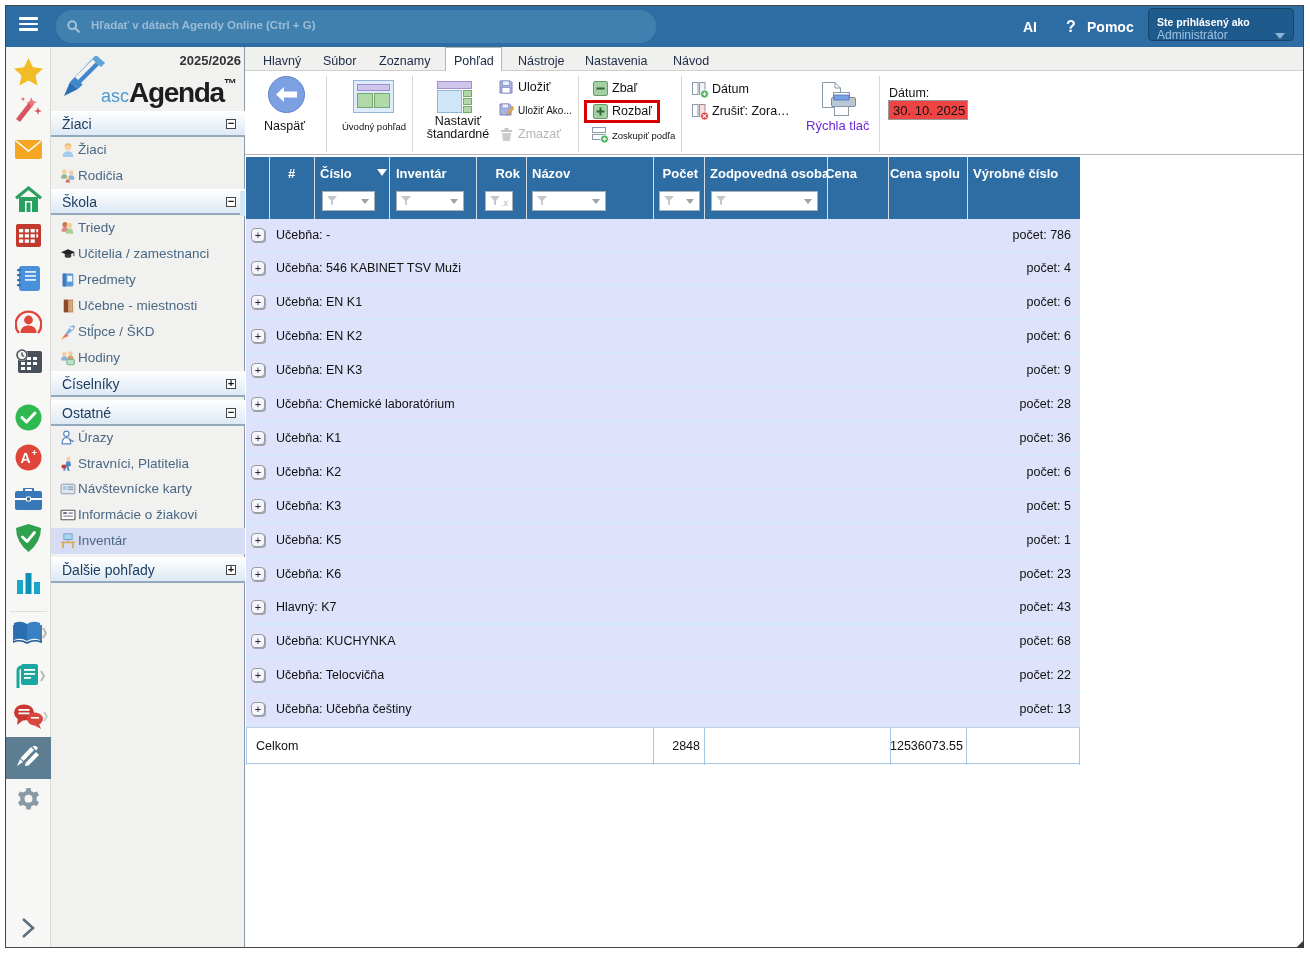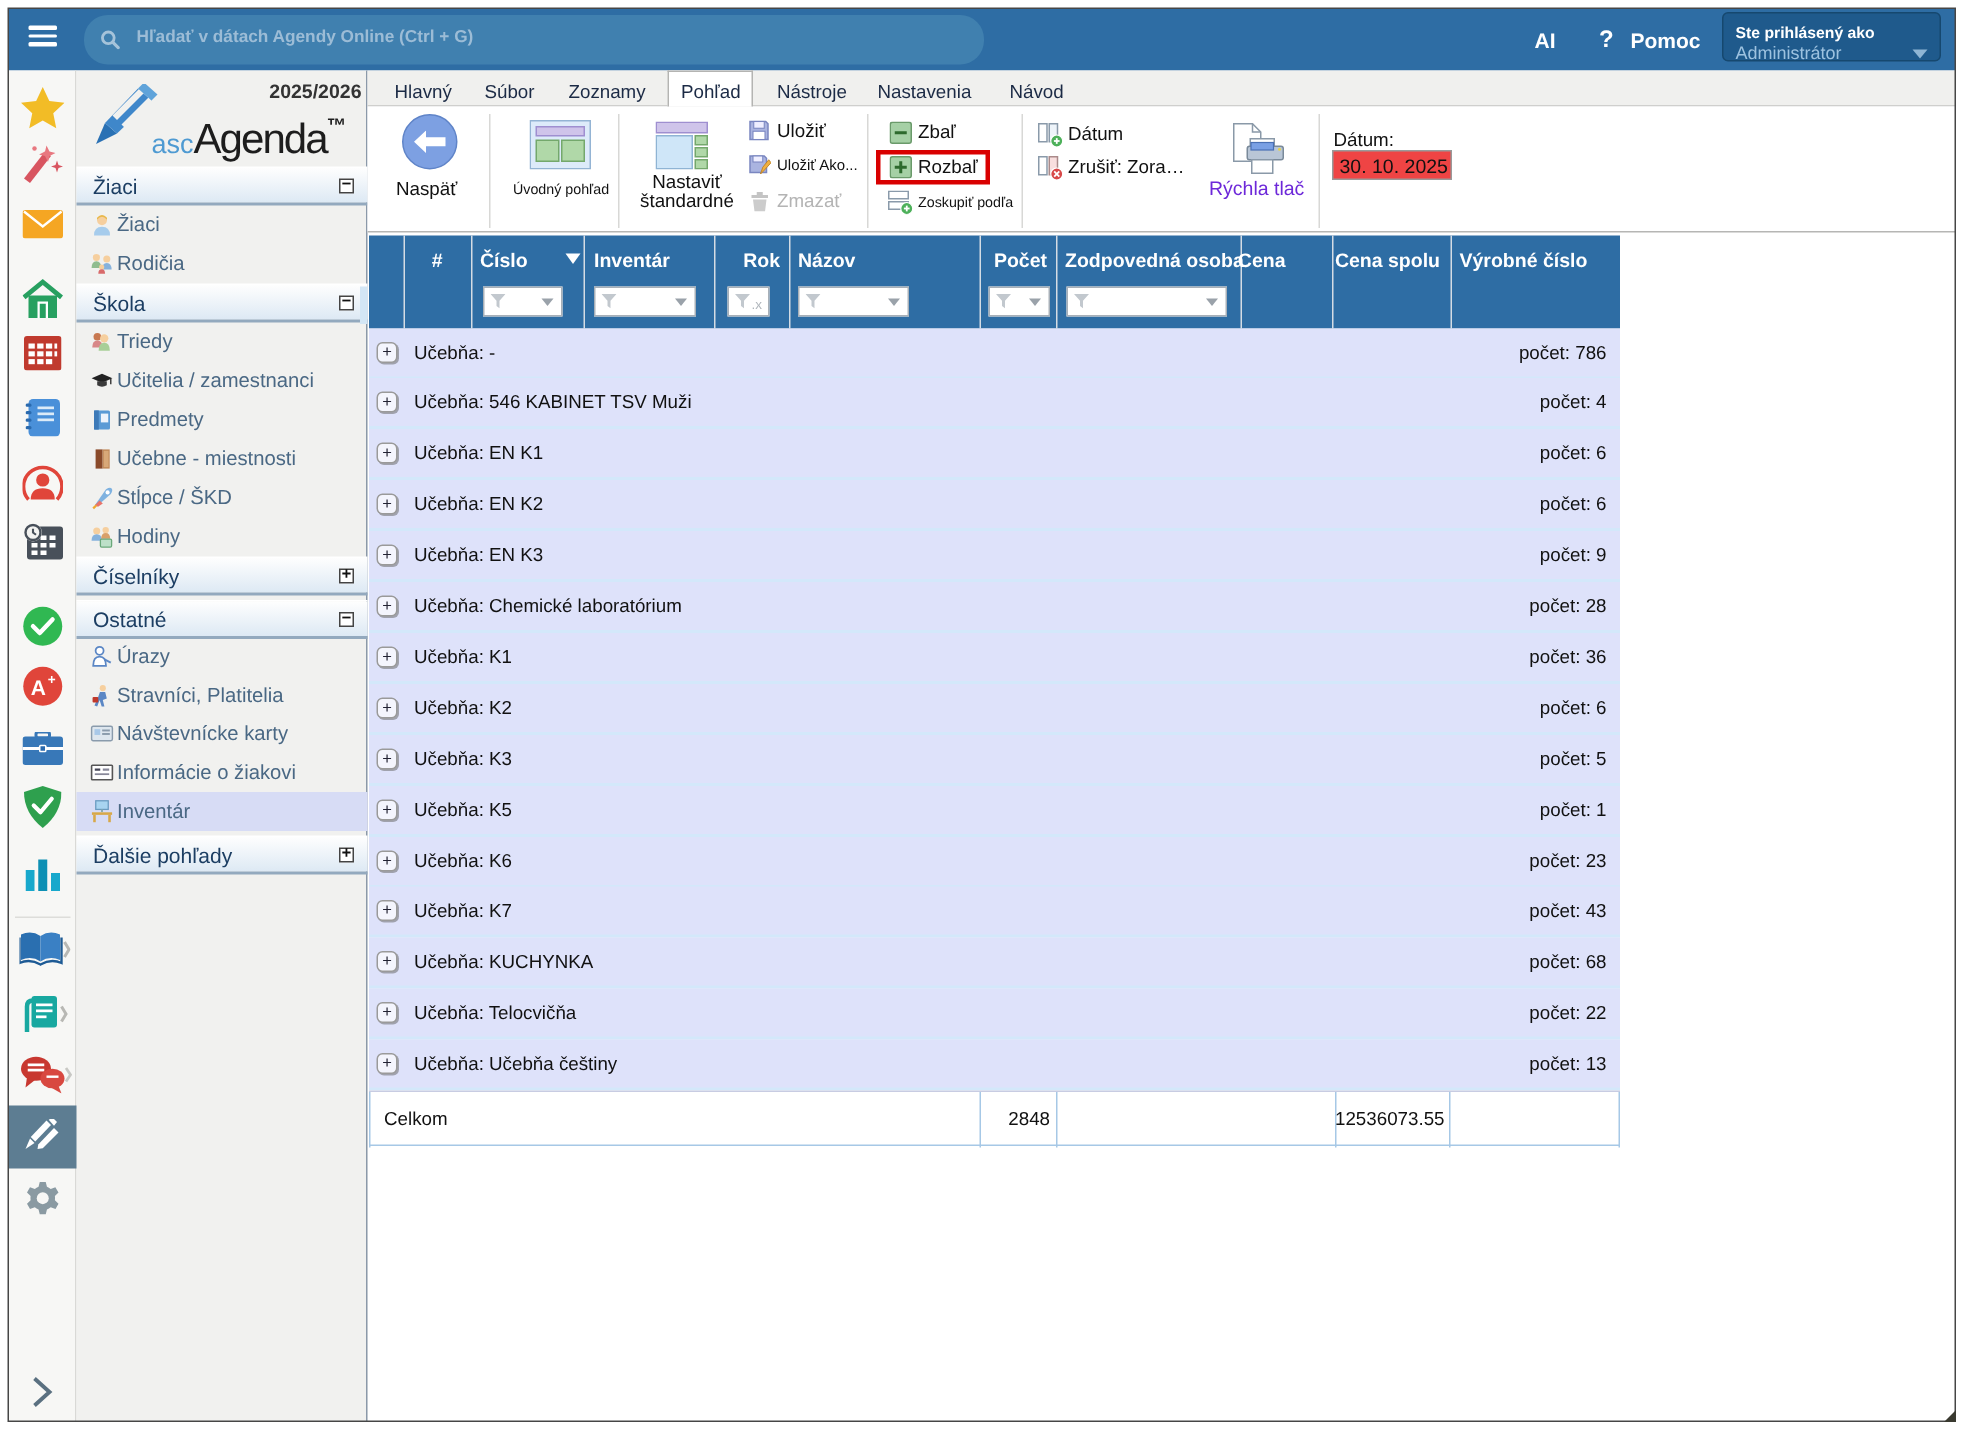--- a/index.html
+++ b/index.html
@@ -193,21 +193,21 @@
 <div class="ab" style="left:51px;top:47px;width:194px;height:901px;background:#f1f1ef;border-right:1px solid #8b99a9">
   <div class="ab txt" style="right:3px;top:6px;font-size:13px;font-weight:bold;color:#333">2025/2026</div>
 
   <svg class="ab" style="left:11px;top:9px" width="46" height="41" viewBox="0 0 46 41">
     <polygon points="2,40 8,26 16,33" fill="#2a71b4"></polygon>
     <polygon points="8,26 30,3 39,11 16,33" fill="#3f87ca"></polygon>
     <polygon points="13,21 31,3 34,6 16,24" fill="#f1f1ef"></polygon>
     <polygon points="19,27 37,9 40,12 22,30" fill="#f1f1ef"></polygon>
     <polygon points="30,3 34,-1 43,7 39,11" fill="#5fa3da"></polygon>
   </svg>
-  <div class="ab txt" style="left:50px;top:29px;font-size:18px;color:#4e9ad2">asc<span style="font-size:28px;font-weight:normal;color:#1d1d1d;letter-spacing:-1.3px">Agenda</span><span style="font-size:13px;font-weight:bold;color:#1d1d1d;vertical-align:14px">™</span></div>
+  <div class="ab txt" style="left:50px;top:29px;font-size:18px;color:#4e9ad2">asc<span style="font-size:28px;font-weight:bold;color:#1d1d1d;letter-spacing:-1.3px">Agenda</span><span style="font-size:13px;font-weight:bold;color:#1d1d1d;vertical-align:14px">™</span></div>
   <div class="hdr" style="top:64px">Žiaci<span class="pm">−</span></div>
   <div class="itm" style="top:90px">
       <svg class="ic" viewBox="0 0 15 15">
         <circle cx="7.5" cy="4.6" r="3.1" fill="#f6cf9e"></circle>
         <path d="M4.4 4.2 Q7.5 0.6 10.6 4.2 L10.6 3 Q7.5 -0.5 4.4 3 Z" fill="#e8b84a"></path>
         <path d="M2.5 14 Q2.5 8.6 7.5 8.6 Q12.5 8.6 12.5 14 Z" fill="#a6ccec"></path>
       </svg>
       <span>Žiaci</span>
     </div>
   <div class="itm" style="top:116px">
@@ -549,21 +549,21 @@
     <div class="nm">Učebňa: K5</div>
     <div class="ct">počet: 1</div>
   </div>
 <div class="row" style="top:558px">
     <div class="pl">+</div>
     <div class="nm">Učebňa: K6</div>
     <div class="ct">počet: 23</div>
   </div>
 <div class="row" style="top:591px">
     <div class="pl">+</div>
-    <div class="nm">Učebňa: K7</div>
+    <div class="nm">Hlavný: K7</div>
     <div class="ct">počet: 43</div>
   </div>
 <div class="row" style="top:625px">
     <div class="pl">+</div>
     <div class="nm">Učebňa: KUCHYNKA</div>
     <div class="ct">počet: 68</div>
   </div>
 <div class="row" style="top:659px">
     <div class="pl">+</div>
     <div class="nm">Učebňa: Telocvičňa</div>

